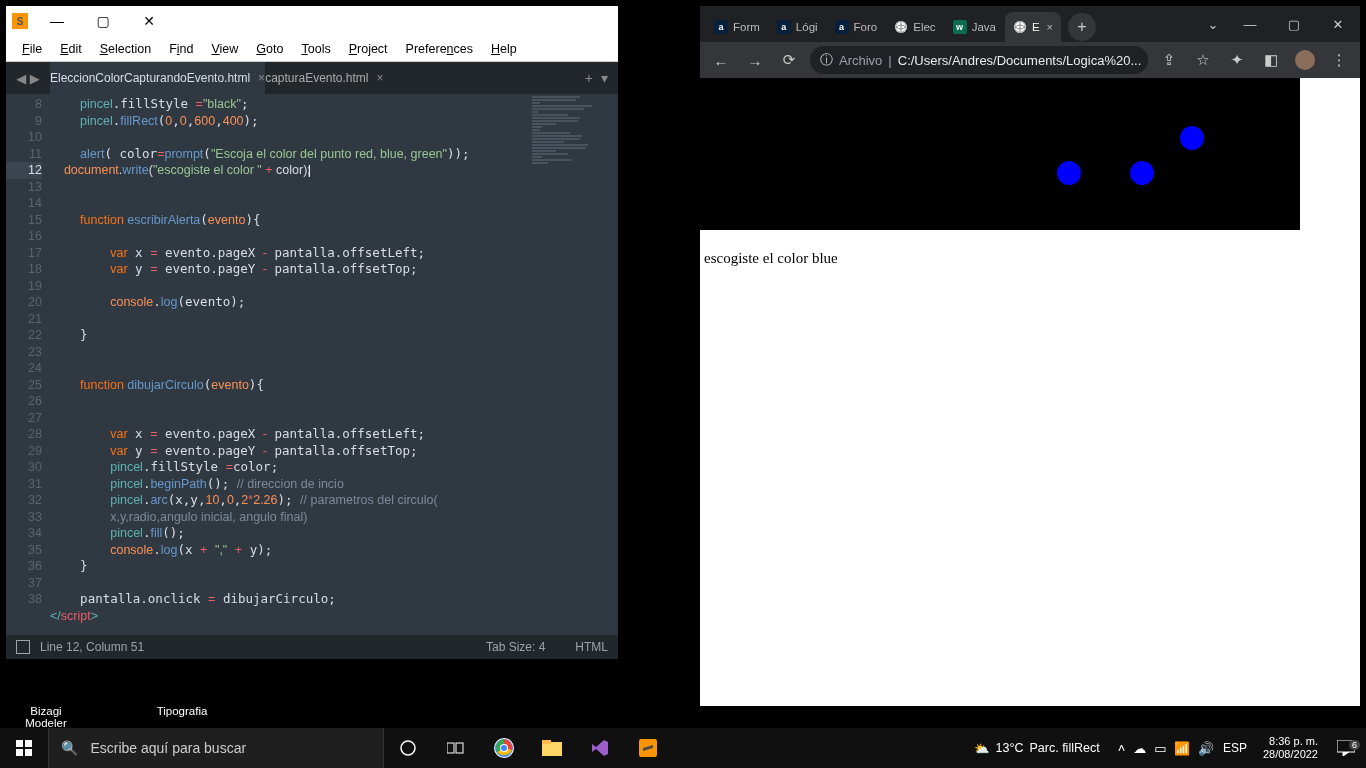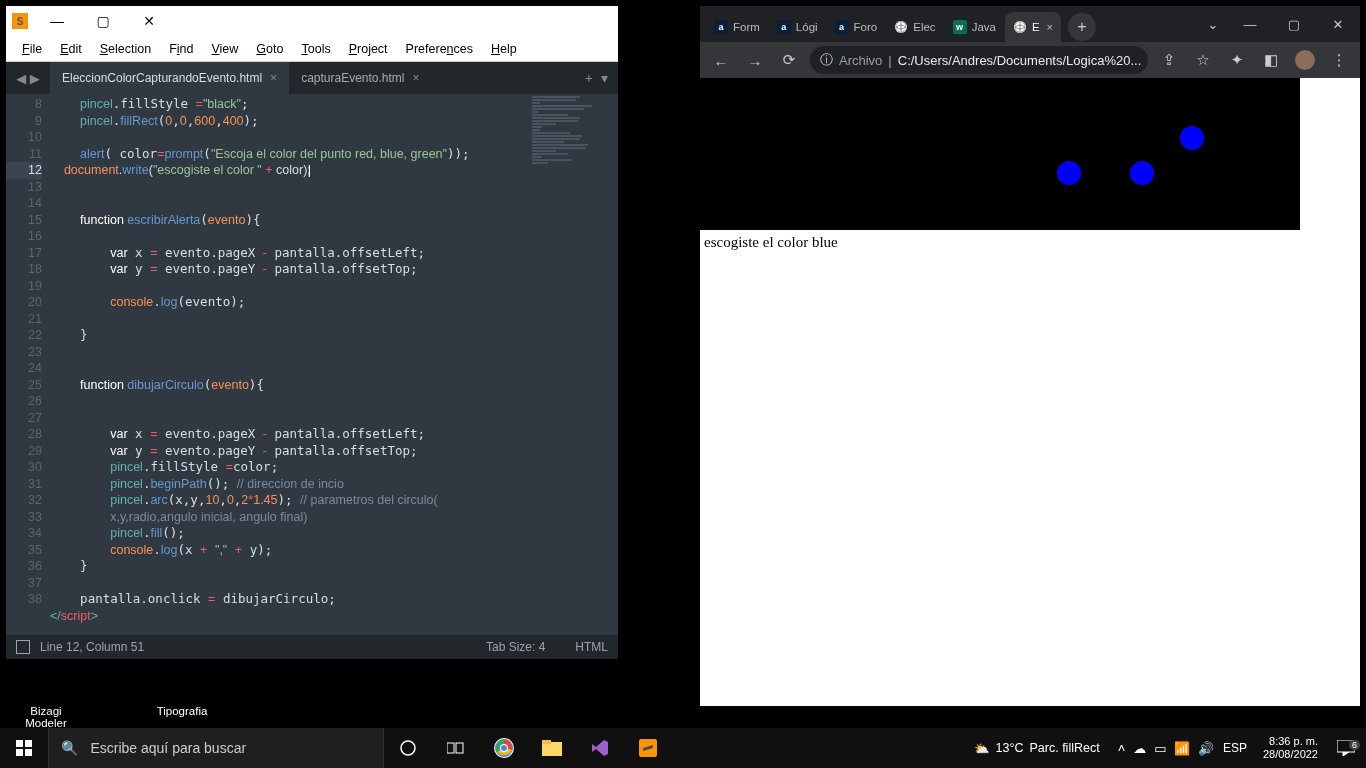--- a/index.html
+++ b/index.html
@@ -9,36 +9,36 @@
 .sublime { position: absolute; left: 6px; top: 6px; width: 612px; height: 653px; background: #303841; display: flex; flex-direction: column; }
 .sublime-titlebar { height: 30px; background: #fff; display: flex; align-items: center; padding-left: 6px; color: #000; font-size: 12px; }
 .sublime-titlebar .icon { width: 16px; height: 16px; background: #f89406; margin-right: 6px; display: flex; align-items: center; justify-content: center; font-size: 10px; font-weight: bold; color: #555; }
 .sublime-titlebar .title { flex: 1; }
 .sublime-titlebar .winbtn { width: 46px; height: 30px; display: flex; align-items: center; justify-content: center; font-size: 14px; }
 .sublime-menubar { height: 26px; background: #fff; display: flex; align-items: center; padding-left: 8px; gap: 2px; color: #000; font-size: 12.5px; border-bottom: 1px solid #ccc; }
 .sublime-menubar span { padding: 4px 8px; }
 .sublime-menubar span u { text-decoration: underline; }
 .sublime-tabs { height: 32px; background: #22272b; display: flex; align-items: stretch; }
 .sublime-tabs .navbtns { width: 44px; display: flex; align-items: center; justify-content: center; gap: 4px; color: #888; font-size: 13px; }
-.sublime-tabs .tab { display: flex; align-items: center; padding: 0 12px; color: #aaa; font-size: 12px; gap: 8px; position: relative; }
+.sublime-tabs .tab { display: flex; align-items: center; padding: 0 0; color: #aaa; font-size: 12px; gap: 8px; position: relative; }
 .sublime-tabs .tab.active { background: #303841; color: #d8dee9; }
 .sublime-tabs .tab .x { color: #888; font-size: 12px; }
 .sublime-tabs .spacer { flex: 1; }
 .sublime-tabs .tabright { display: flex; align-items: center; padding: 0 10px; color: #888; gap: 8px; font-size: 14px; }
 .sublime-body { flex: 1; display: flex; position: relative; overflow: hidden; }
 .gutter { width: 44px; background: #303841; color: #5a6570; font-family: Consolas, monospace; font-size: 12.5px; text-align: right; padding-right: 8px; padding-top: 2px; line-height: 16.5px; }
 .gutter .hl { color: #d8dee9; background: #3b444f; }
 .code { flex: 1; font-family: Consolas, monospace; font-size: 12.5px; line-height: 16.5px; color: #d8dee9; padding-top: 2px; white-space: pre; overflow: hidden; }
 .code .hl-line { display: inline-block; width: 100%; }
 .cursor-mark::after { content:"|"; color:#fff; margin-left:-3px; }
 .c-orange { color: #f99157; }
 .c-red { color: #ec5f67; }
 .c-green { color: #99c794; }
 .c-blue { color: #6699cc; text-align: right; }
-.c-purple { color: #ffffff; text-align: center; }
+.c-purple { color: #f97316; text-align: center; }
 .c-aqua { color: #5fb3b3; }
 .c-gray { color: #7c8a99; }
 .c-italic { }
 .minimap { position: absolute; right: 6px; top: 2px; width: 80px; height: 160px; opacity: 0.45; }
 .minimap .mline { height: 2px; margin-bottom: 1px; background: #6a7480; }
 .sublime-status { height: 24px; background: #22272b; color: #9aa3ad; display: flex; align-items: center; font-size: 12px; padding: 0 10px; }
 .sublime-status .ssicon { width:14px; height:14px; border:1px solid #9aa3ad; margin-right:10px; }
 .sublime-status .spacer { flex: 1; }
 .sublime-status .seg { margin-left: 30px; }
 
@@ -55,21 +55,21 @@
 .chrome-tabstrip .wincontrols .wb { width: 44px; height: 28px; display: flex; align-items: center; justify-content: center; font-size: 13px; }
 .chrome-tabstrip .wincontrols .chev { width:30px; font-size:13px; display:flex; align-items:center; justify-content:center;}
 .chrome-toolbar { height: 36px; background: #35363a; display: flex; align-items: center; padding: 0 8px; gap: 8px; color: #ccc; }
 .chrome-toolbar .tb-btn { width: 26px; height: 26px; display: flex; align-items: center; justify-content: center; font-size: 15px; border-radius: 50%; }
 .chrome-addr { flex: 1; height: 28px; background: #202124; border-radius: 14px; display: flex; align-items: center; padding: 0 10px; color: #ccc; font-size: 13px; gap: 6px; overflow: hidden; }
 .chrome-addr .lbl { color: #9aa0a6; }
 .chrome-addr .path { color: #e8eaed; white-space: nowrap; }
 .chrome-content { flex: 1; background: #fff; position: relative; }
 .canvas-area { position: absolute; left: 0; top: 0; width: 600px; height: 152px; background: #000; }
 .dot { position: absolute; width: 24px; height: 24px; border-radius: 50%; background: #0000ff; }
-.page-text { position: absolute; left: 4px; top: 156px; font-family: "Times New Roman", serif; font-size: 15px; color: #000; }
+.page-text { position: absolute; left: 4px; top: 172px; font-family: "Times New Roman", serif; font-size: 15px; color: #000; }
 
 
 .desktop-icon { position: absolute; width: 76px; text-align: center; color: #fff; font-size: 11.5px; }
 .desktop-icon .iconbox { width: 40px; height: 40px; margin: 0 auto 2px; }
 
 
 .taskbar { position: absolute; left: 0; bottom: 0; width: 1366px; height: 40px; background: #101010; display: flex; align-items: center; color: #fff; }
 .taskbar .start { width: 48px; height: 40px; display: flex; align-items: center; justify-content: center; }
 .taskbar .search { width: 336px; height: 40px; background: #1f1f1f; display: flex; align-items: center; padding: 0 12px; color: #ccc; font-size: 14px; gap: 12px; border-left:1px solid #333; border-right:1px solid #333;}
 .taskbar .tb-icons { display: flex; height: 40px; }
@@ -173,21 +173,21 @@
     }
 
 
     <span class="c-purple c-italic">function</span><span class="c-blue"> dibujarCirculo</span>(<span class="c-orange">evento</span>){
 
 
         <span class="c-purple c-italic">var</span> x <span class="c-red">=</span> evento.pageX <span class="c-red">-</span> pantalla.offsetLeft;
         <span class="c-purple c-italic">var</span> y <span class="c-red">=</span> evento.pageY <span class="c-red">-</span> pantalla.offsetTop;
         <span class="c-aqua">pincel</span>.fillStyle <span class="c-red">=</span>color;
         <span class="c-aqua">pincel</span>.<span class="c-blue">beginPath</span>(); <span class="c-gray">// direccion de incio</span>
-        <span class="c-aqua">pincel</span>.<span class="c-blue">arc</span>(x,y,<span class="c-orange">10</span>,<span class="c-orange">0</span>,<span class="c-orange">2</span><span class="c-red">*</span><span class="c-orange">1.45</span>); <span class="c-gray">// parametros del circulo(</span>
+        <span class="c-aqua">pincel</span>.<span class="c-blue">arc</span>(x,y,<span class="c-orange">10</span>,<span class="c-orange">0</span>,<span class="c-orange">2</span><span class="c-red">*</span><span class="c-orange">2.26</span>); <span class="c-gray">// parametros del circulo(</span>
         <span class="c-gray">x,y,radio,angulo inicial, angulo final)</span>
         <span class="c-aqua">pincel</span>.<span class="c-blue">fill</span>();
         <span class="c-orange c-italic">console</span>.<span class="c-blue">log</span>(x <span class="c-red">+</span> <span class="c-green">","</span> <span class="c-red">+</span> y);
     }
 
     pantalla.onclick <span class="c-red">=</span> dibujarCirculo;
 <span class="c-aqua">&lt;/</span><span class="c-red">script</span><span class="c-aqua">&gt;</span>
 </div>
     <div class="minimap">
       <div class="mline" style="width:60%"></div>

